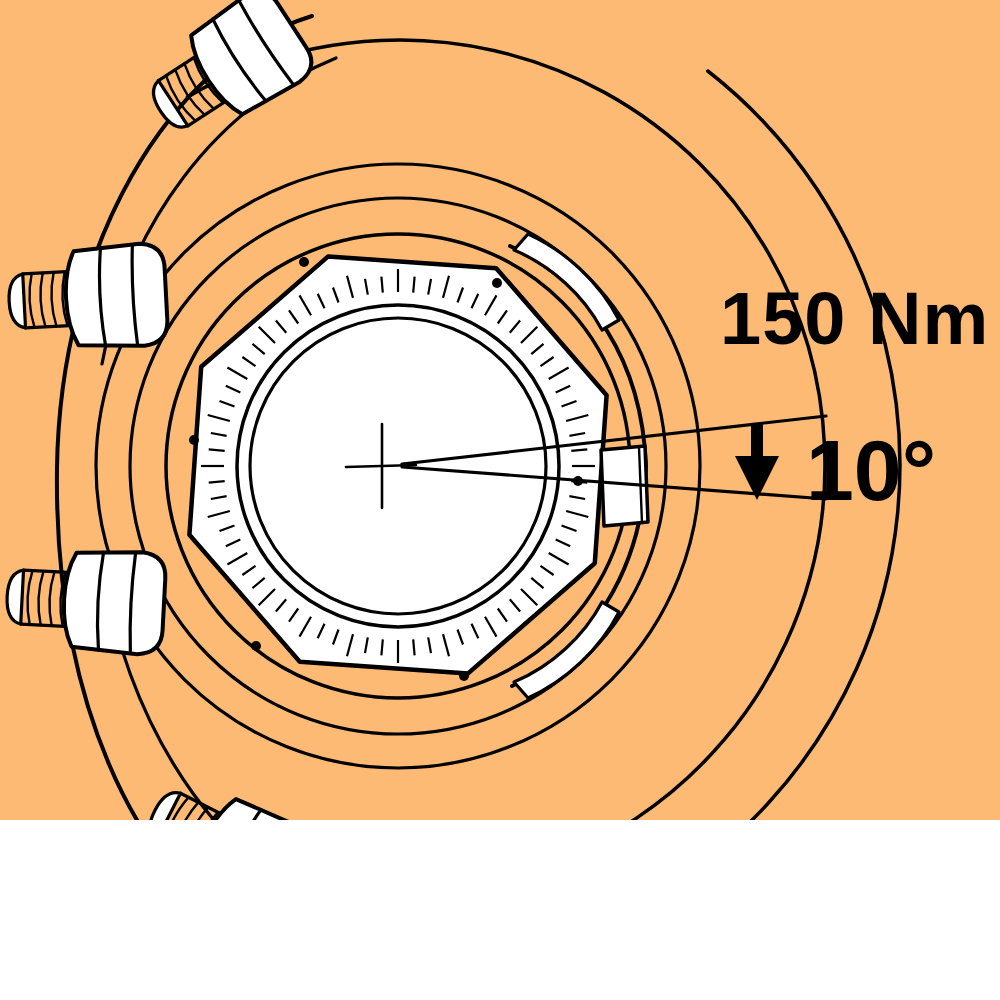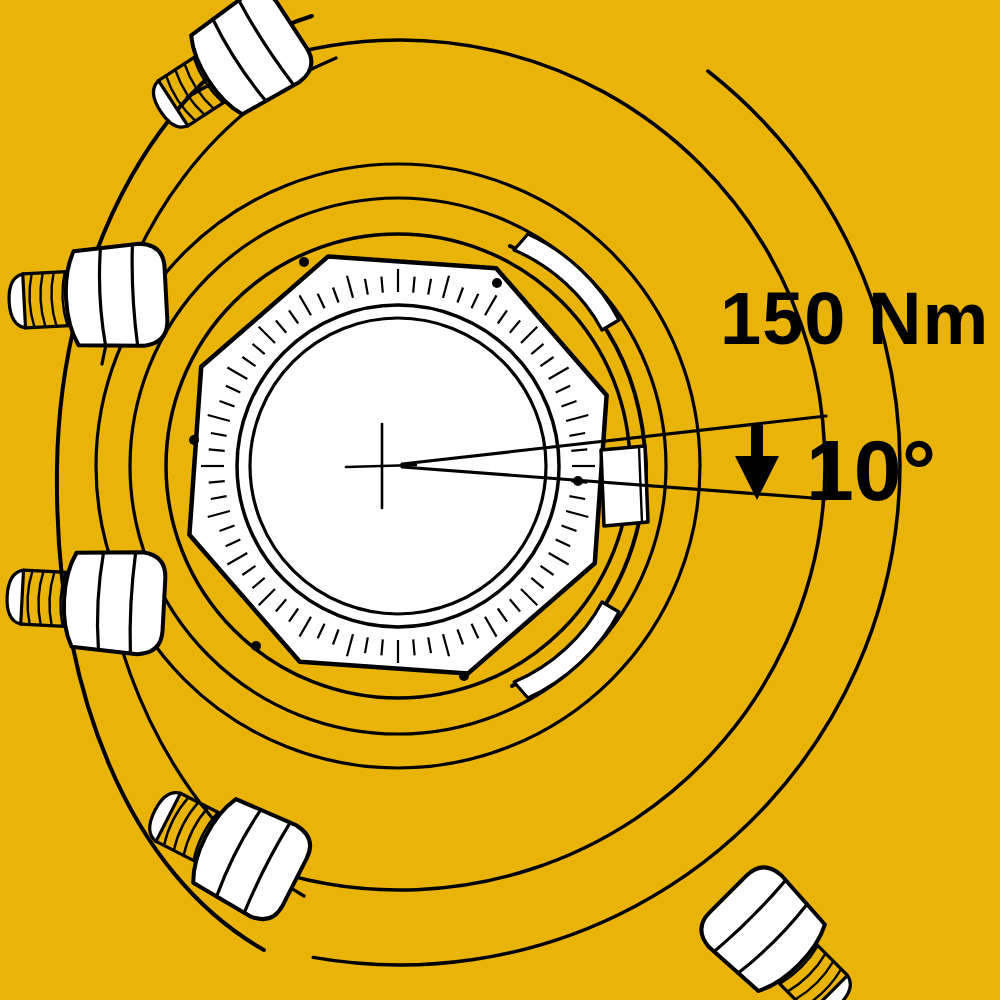--- a/index.html
+++ b/index.html
@@ -1,16 +1,16 @@
 <!DOCTYPE html>
 <html><head>
 <meta charset="utf-8">
 <style>
   html,body { margin:0; padding:0; background:#ffffff; }
-  .stage { position:relative; width:1000px; height:1000px; background:#eab308; overflow:hidden; }
+  .stage { position:relative; width:1000px; height:820px; background:#fdba74; overflow:hidden; }
   svg { display:block; }
   .ink   { stroke:#000000; fill:none; stroke-linecap:round; stroke-linejoin:round; }
   .w3    { stroke-width:3.2; }
   .w35   { stroke-width:3.5; }
   .w4    { stroke-width:4; }
   .w45   { stroke-width:4.5; }
   .w24   { stroke-width:2.4; }
   .w26   { stroke-width:2.6; }
   .fillw { fill:#ffffff; }
   .fillb { fill:#000000; stroke:none; }

